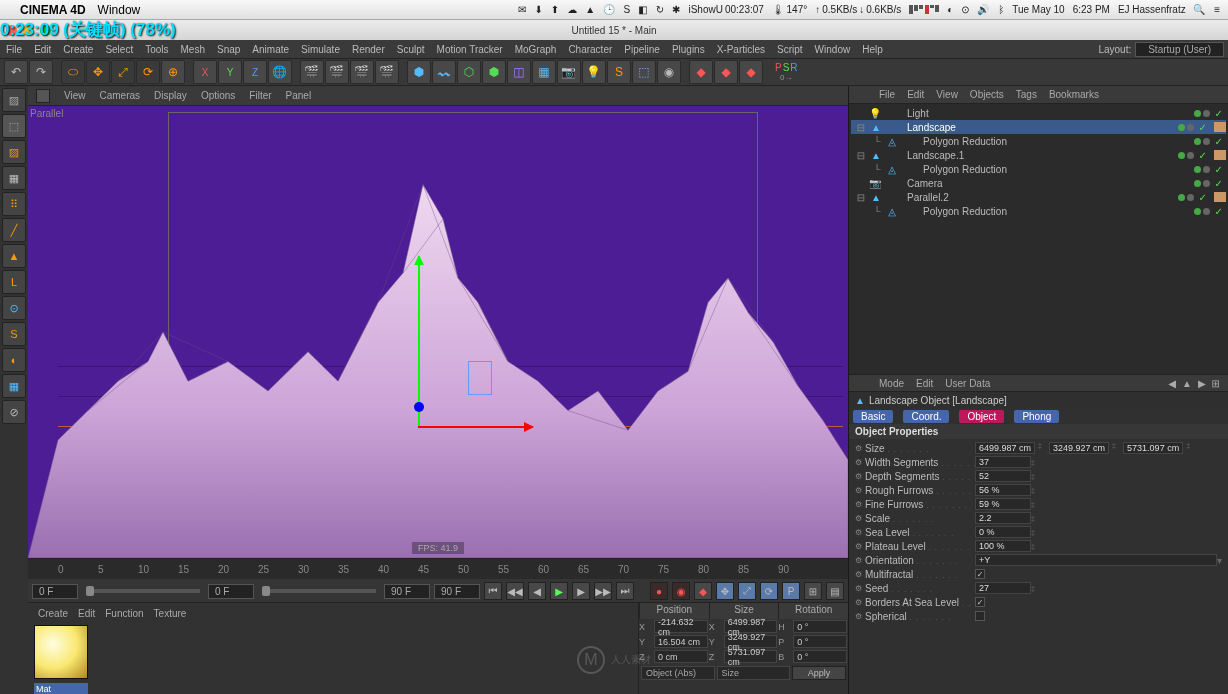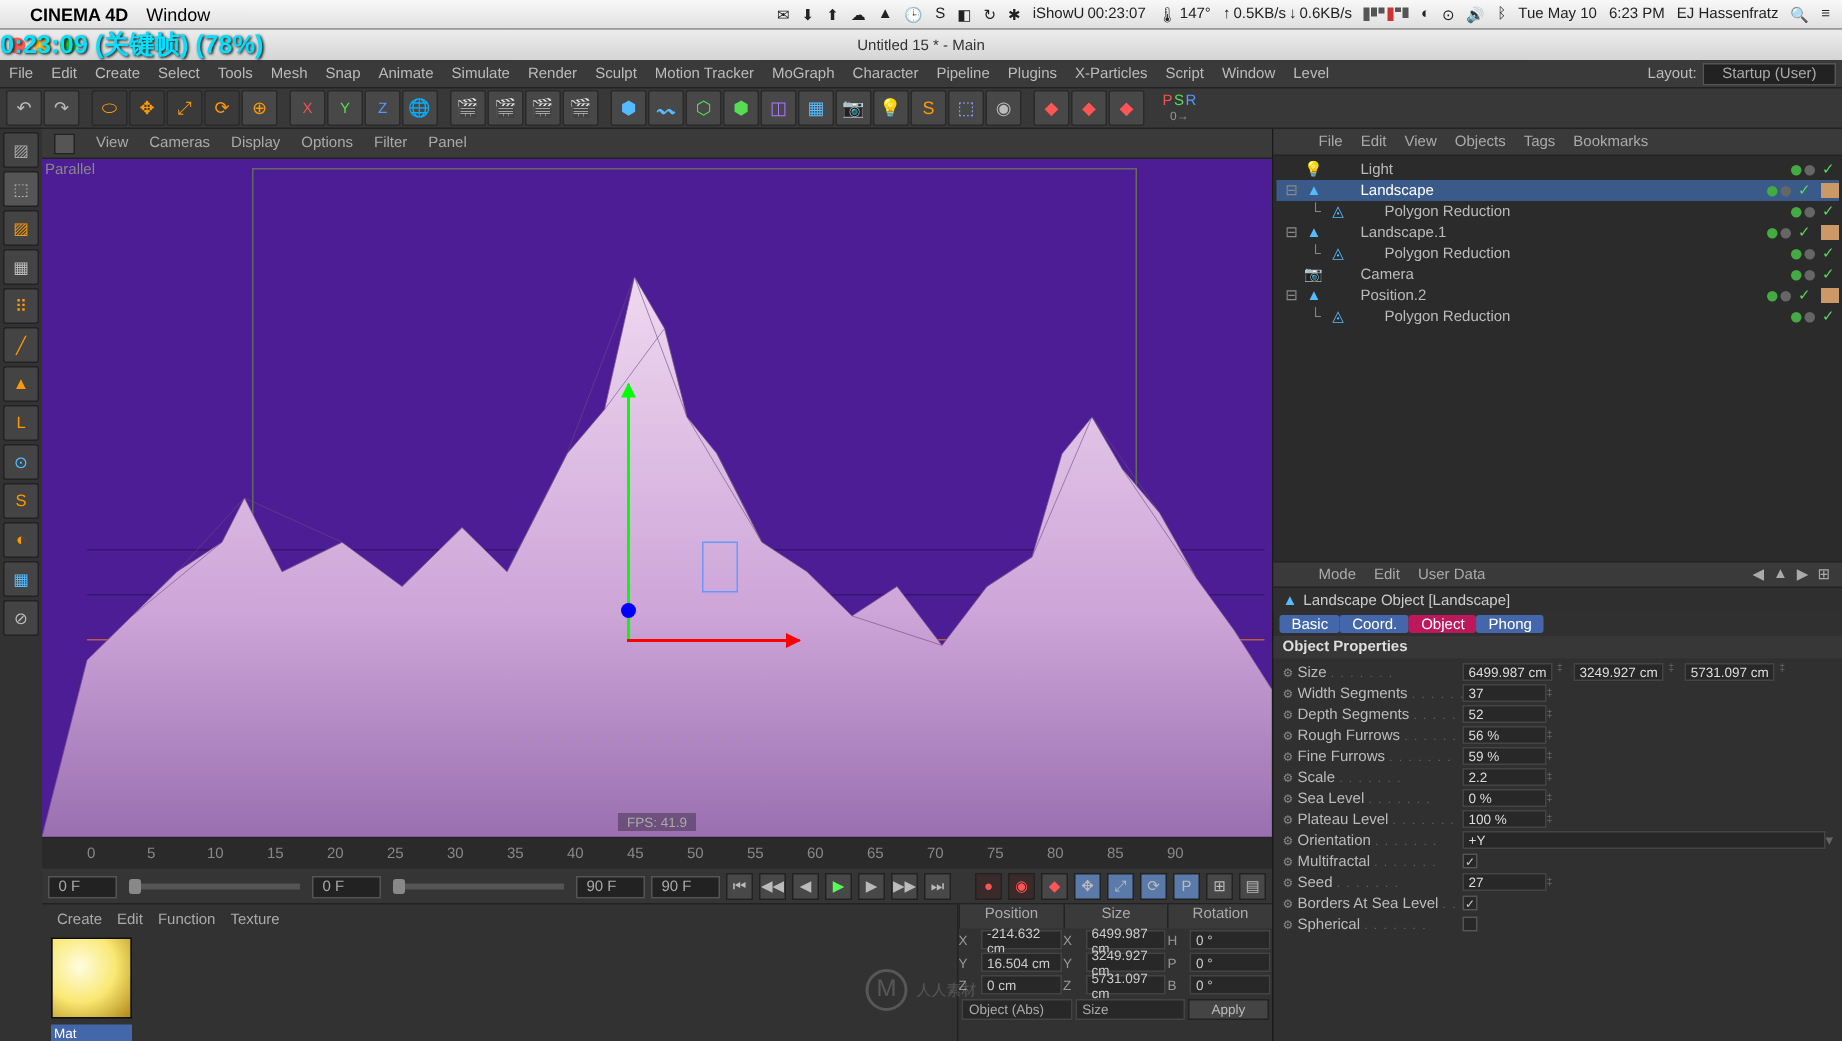--- a/index.html
+++ b/index.html
@@ -97,21 +97,21 @@
 .om-row.sel .om-label{color:#fff;}
 .om-dots{display:flex;gap:2px;margin-right:2px;}
 .om-dot{width:7px;height:7px;border-radius:50%;}
 .od-g{background:#4a4;} .od-gr{background:#666;}
 .om-tag{width:12px;height:10px;background:#c96;margin-left:4px;}
 
 
 .am-header{height:18px;background:#3a3a3a;display:flex;gap:12px;padding:0 8px;align-items:center;font-size:10px;color:#aaa;border-top:1px solid #222;border-bottom:1px solid #222;}
 .am-nav{margin-left:auto;display:flex;gap:6px;}
 .am-title{height:16px;background:#2f2f2f;display:flex;align-items:center;padding:0 6px;font-size:10px;color:#ccc;gap:4px;}
-.am-tabs{height:16px;display:flex;gap:0;padding:2px 4px;}
+.am-tabs{height:16px;display:flex;gap:10px;padding:2px 4px;align-items:center;}
 .am-tab{padding:1px 8px;font-size:10px;background:#46a;color:#fff;border-radius:2px;}
 .am-tab.active{background:#be185d;}
 .am-section{background:#373737;padding:2px 6px;font-size:10px;color:#ddd;font-weight:600;}
 .am-body{flex:1;padding:2px 0;}
 .am-row{display:flex;align-items:center;height:14px;padding:0 6px;}
 .am-gear{width:10px;font-size:8px;color:#888;}
 .am-lbl{width:110px;font-size:10px;color:#bbb;white-space:nowrap;overflow:hidden;}
 .am-dots{color:#666;font-size:8px;letter-spacing:1px;}
 .am-val{background:#282828;border:1px solid #444;padding:0 3px;font-size:9px;color:#ddd;min-width:56px;height:12px;display:flex;align-items:center;}
 .am-val3{display:flex;gap:3px;}
@@ -197,21 +197,21 @@
   <span>Render</span>
   <span>Sculpt</span>
   <span>Motion Tracker</span>
   <span>MoGraph</span>
   <span>Character</span>
   <span>Pipeline</span>
   <span>Plugins</span>
   <span>X-Particles</span>
   <span>Script</span>
   <span>Window</span>
-  <span>Level</span>
+  <span>Help</span>
   <div class="layout-box">
     <span>Layout:</span>
     <div class="layout-field">Startup (User)</div>
   </div>
 </div>
 
 <div class="toolbar">
   <div class="tool-group">
     <div class="tbtn">↶</div>
     <div class="tbtn">↷</div>
@@ -514,21 +514,21 @@
           <span class="om-label">Camera</span>
           <span class="om-dots">
             <span class="om-dot od-g"></span>
             <span class="om-dot od-gr"></span>
           </span>
           <span style="color:#5d5;margin:0 3px">✓</span>
         </div>
         <div class="om-row" style="padding-left: 4px;">
           <span class="om-ic" style="color:#888">⊟</span>
           <span class="om-ic" style="color:#5bf">▲</span>
-          <span class="om-label">Position.2</span>
+          <span class="om-label">Parallel.2</span>
           <span class="om-dots">
             <span class="om-dot od-g"></span>
             <span class="om-dot od-gr"></span>
           </span>
           <span style="color:#5d5;margin:0 3px">✓</span>
           <span class="om-tag"></span>
         </div>
         <div class="om-row" style="padding-left: 20px;">
           <span class="om-ic" style="color:#888">└</span>
           <span class="om-ic" style="color:#5bf">◬</span>

